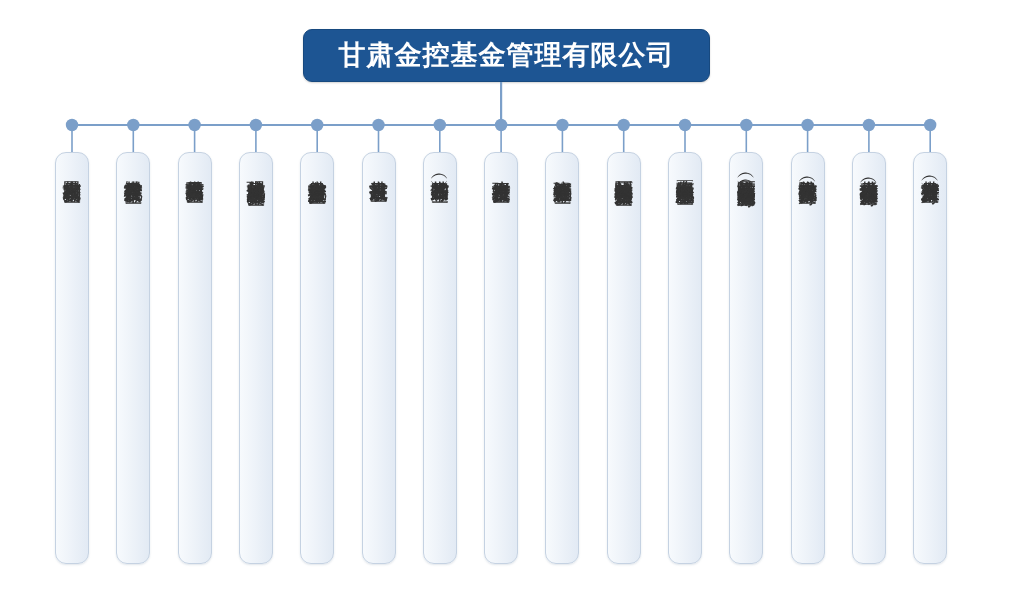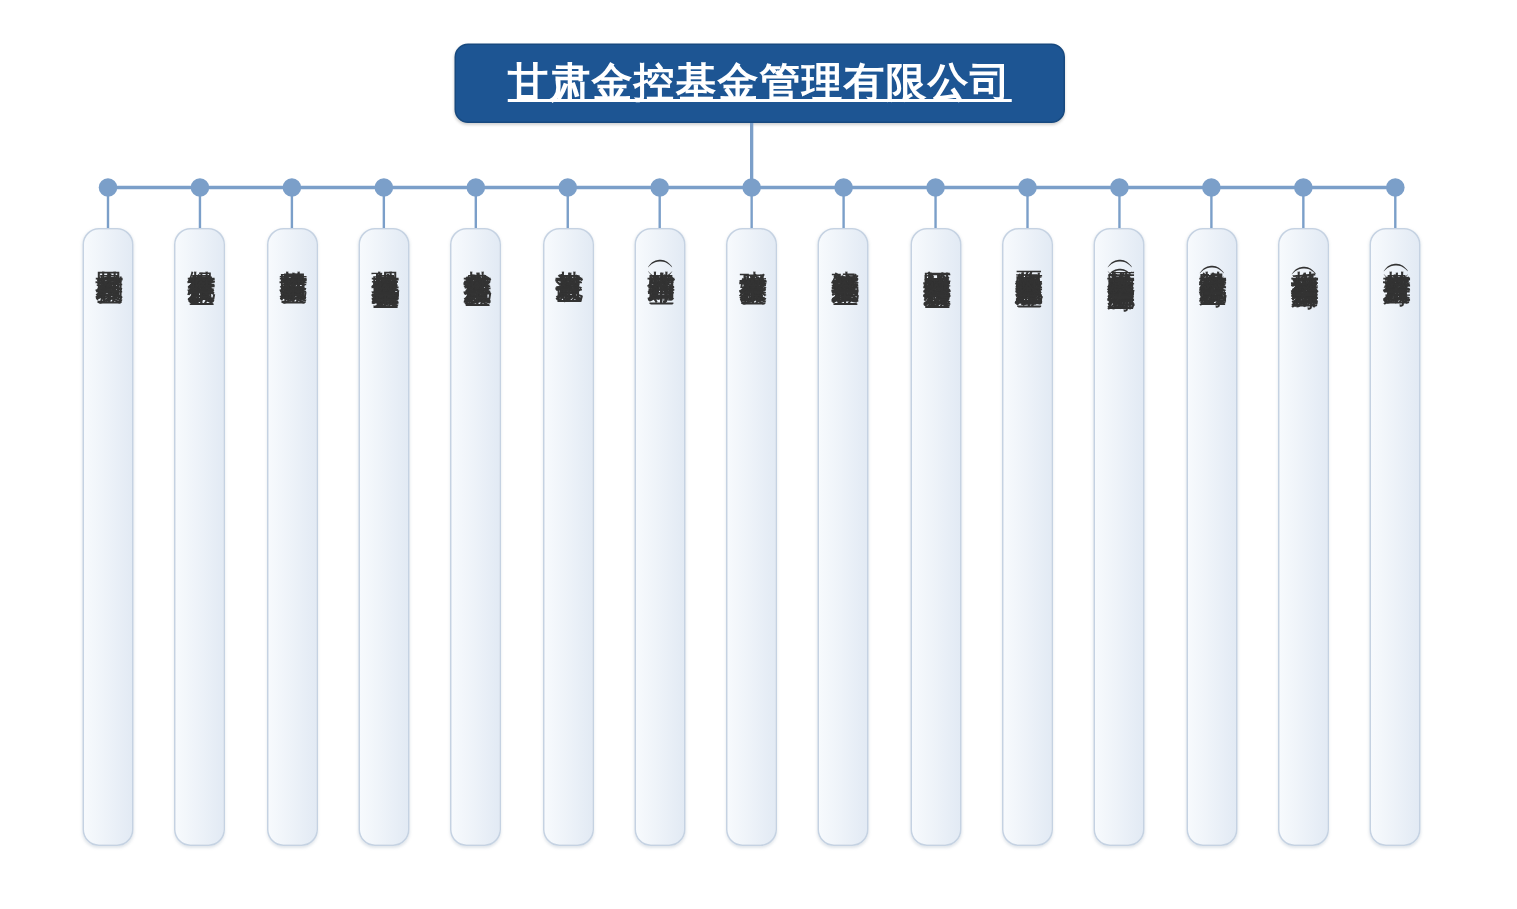--- a/index.html
+++ b/index.html
@@ -38,21 +38,20 @@
     justify-content: center;
     box-shadow: 0 1px 2px rgba(0,0,0,0.18);
   }
   .root-title {
     color: #ffffff;
     font-size: 27px;
     font-weight: bold;
     letter-spacing: 1px;
     line-height: 1;
     white-space: nowrap;
-    text-decoration: underline;
   }
 
   
   .connector-svg {
     position: absolute;
     left: 0; top: 0;
     width: 1011px;
     height: 606px;
     pointer-events: none;
   }

